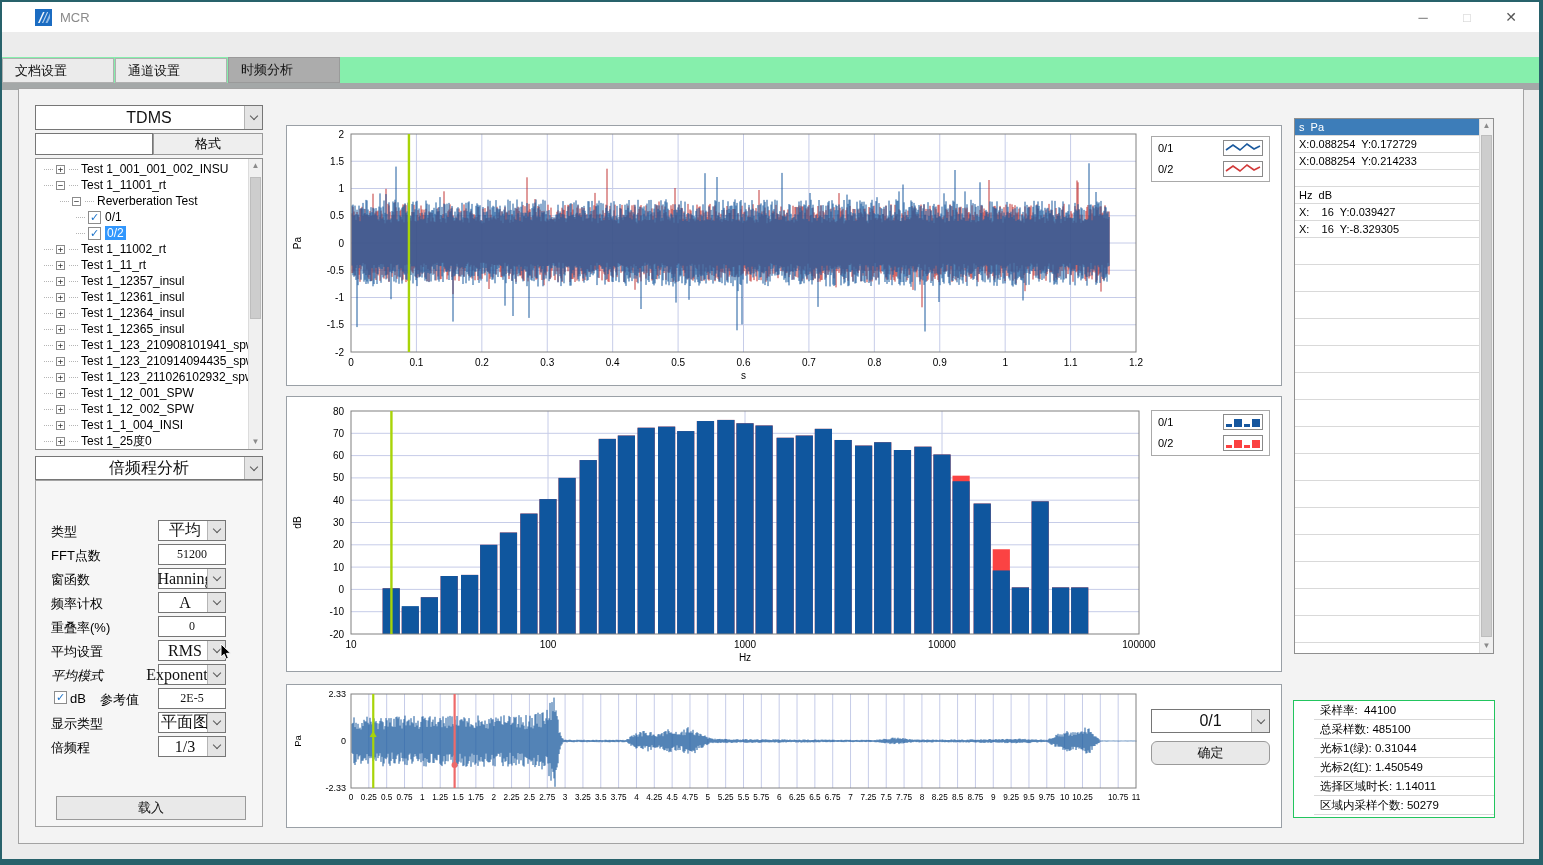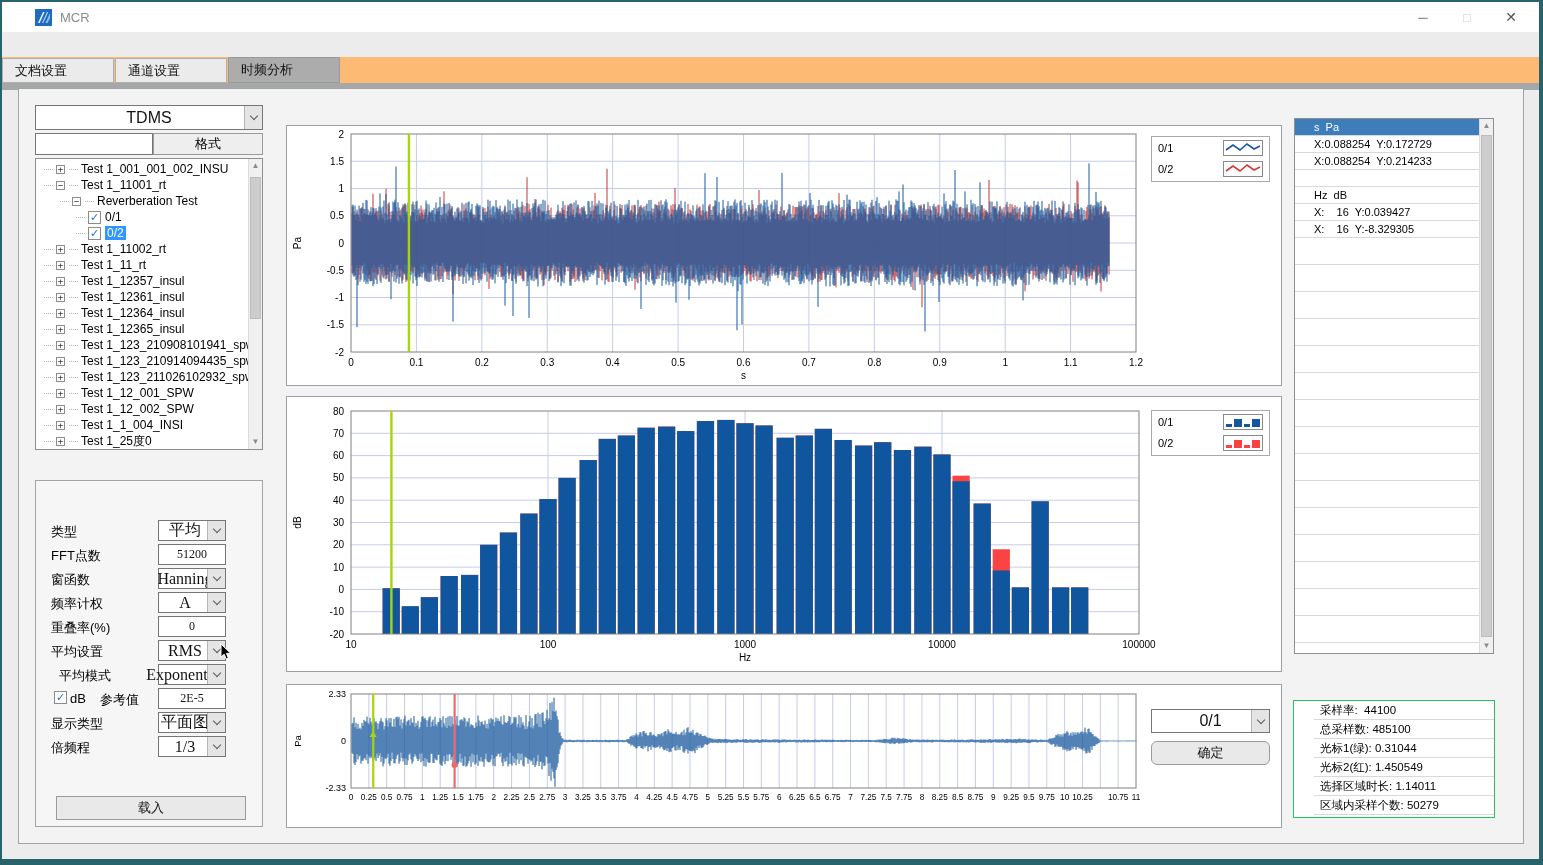--- a/index.html
+++ b/index.html
@@ -16,21 +16,21 @@
   .winbtn { width:44px; height:30px; display:flex; align-items:center; justify-content:center; font-size:13px; color:#6e6e6e; }
   .winbtn.max { color:#d0d0d0; }
   .winbtn.close { color:#555; font-size:14px; }
 
   
   .menubar { position:absolute; left:0; top:30px; width:100%; height:25px; background:#ffffff; border-top:1px solid #e6e6e6; display:flex; align-items:center; }
   .menu-item { font-size:13px; color:#111; padding:0 14px; margin-left:8px; }
   .menu-item.disabled { color:#b4b4b4; }
 
   
-  .tabbar { position:absolute; left:0; top:55px; width:100%; height:26px; background:#fdba74; display:flex; }
+  .tabbar { position:absolute; left:0; top:55px; width:100%; height:26px; background:#86efac; display:flex; }
   .tab { width:112px; height:25px; margin-top:1px; border:1px solid #b0b0b0; background:#ebebeb; font-size:13px; color:#111; display:flex; align-items:center; padding-left:12px; margin-right:1px; }
   .tab.active { background:#acacac; border-color:#9a9a9a; height:26px; margin-top:0; }
   .tabband { position:absolute; left:0; top:81px; width:100%; height:7px; background:#a4a8a8; }
 
   .main { position:absolute; left:0; top:88px; width:100%; height:769px; background:#ececec; }
   .groupbox { position:absolute; left:16px; top:-2px; width:1506px; height:756px; background:#f3f3f3; border:1px solid #a3a3a3; }
 
   
   .panel { position:absolute; background:#ffffff; border:1px solid #8f8f8f; }
   .combo { position:absolute; background:#ffffff; border:1px solid #767676; font-size:16px; color:#111; display:flex; align-items:center; justify-content:center; }
@@ -57,21 +57,21 @@
 
   
   .chartbox { position:absolute; background:#ffffff; border:1px solid #9aa0a6; }
   .legend { position:absolute; background:#fff; border:1px solid #a9a9a9; }
   .legend-row { height:21px; display:flex; align-items:center; font-size:11px; color:#000; padding:0 6px; justify-content:space-between; }
   .legend-icon { width:40px; height:16px; border:1px solid #8a8a8a; display:flex; align-items:center; justify-content:center; }
 
   
   .rlist { position:absolute; left:1292px; top:116px; width:200px; height:536px; background:#fff; border:1px solid #8f8f8f; }
   .rlist-rows { position:absolute; left:0; top:0; right:14px; bottom:0; overflow:hidden; }
-  .rrow { border-bottom:1px solid #d9d9d9; font-size:11px; color:#000; display:flex; align-items:center; padding-left:19px; white-space:pre; }
+  .rrow { border-bottom:1px solid #d9d9d9; font-size:11px; color:#000; display:flex; align-items:center; padding-left:4px; white-space:pre; }
   .rrow.hdr { background:#3d7db9; color:#fff; }
 
   
   .infopanel { position:absolute; left:1291px; top:698px; width:202px; height:118px; background:#fff; border:1px solid #22c55e;padding-left:20px; }
   .irow { height:19px; border-bottom:1px solid #d9d9d9; font-size:11.5px; color:#000; display:flex; align-items:center; padding-left:6px; white-space:pre; }
 
   svg text { font-family:"Liberation Sans","DejaVu Sans",sans-serif; }
   .cursor-arrow { position:absolute; left:218px; top:641px; z-index:50; }
 </style>
 </head>
@@ -227,20 +227,26 @@
             <span class="tree-label">Test 1_25度0</span>
           </div>
         </div>
       <div class="vscroll">
         <div class="arr" style="top:0;">▲</div>
         <div class="thumb" style="top:18px; height:142px;"></div>
         <div class="arr" style="bottom:0;">▼</div>
       </div>
     </div>
 
+    <div class="combo" style="left:33px; top:454px; width:228px; height:24px;">
+      <span>倍频程分析</span>
+      <span class="arrowbox">
+          <span class="chev"></span>
+        </span>
+    </div>
 
     <div class="panel" style="left:33px; top:478px; width:228px; height:347px; background:#f6f6f6; border-color:#a3a3a3;">
       <div id="form-rows" style="position:absolute; left:0; top:0; width:100%; height:100%;">
           <span class="form-label" style="left: 15px; top: 42px;">类型</span>
           <div class="combo form-ctl" style="top: 39px; left: 122px; position: absolute;">
             <span style="margin-right: 14px;">平均</span>
             <span class="arrowbox">
               <span class="chev"></span>
             </span>
           </div>
@@ -262,21 +268,21 @@
           </div>
           <span class="form-label" style="left: 15px; top: 138px;">重叠率(%)</span>
           <div class="textinput form-ctl" style="top: 135px; left: 122px; position: absolute;">0</div>
           <span class="form-label" style="left: 15px; top: 162px;">平均设置</span>
           <div class="combo form-ctl" style="top: 159px; left: 122px; position: absolute;">
             <span style="margin-right: 14px;">RMS</span>
             <span class="arrowbox">
               <span class="chev"></span>
             </span>
           </div>
-          <span class="form-label" style="left: 23px; top: 186px;">平均模式</span>
+          <span class="form-label" style="left: 15px; top: 186px; font-style: italic;">平均模式</span>
           <div class="combo form-ctl" style="top: 183px; left: 122px; position: absolute;">
             <span style="margin-right: 14px;">Exponential</span>
             <span class="arrowbox">
               <span class="chev"></span>
             </span>
           </div>
           <span class="cbx" style="position: absolute; left: 18px; top: 210px;">✓</span>
           <span class="form-label" style="left: 34px; top: 210px;">dB</span>
           <span class="form-label" style="left: 64px; top: 210px;">参考值</span>
           <div class="textinput form-ctl" style="top: 207px; left: 122px; position: absolute;">2E-5</div>

